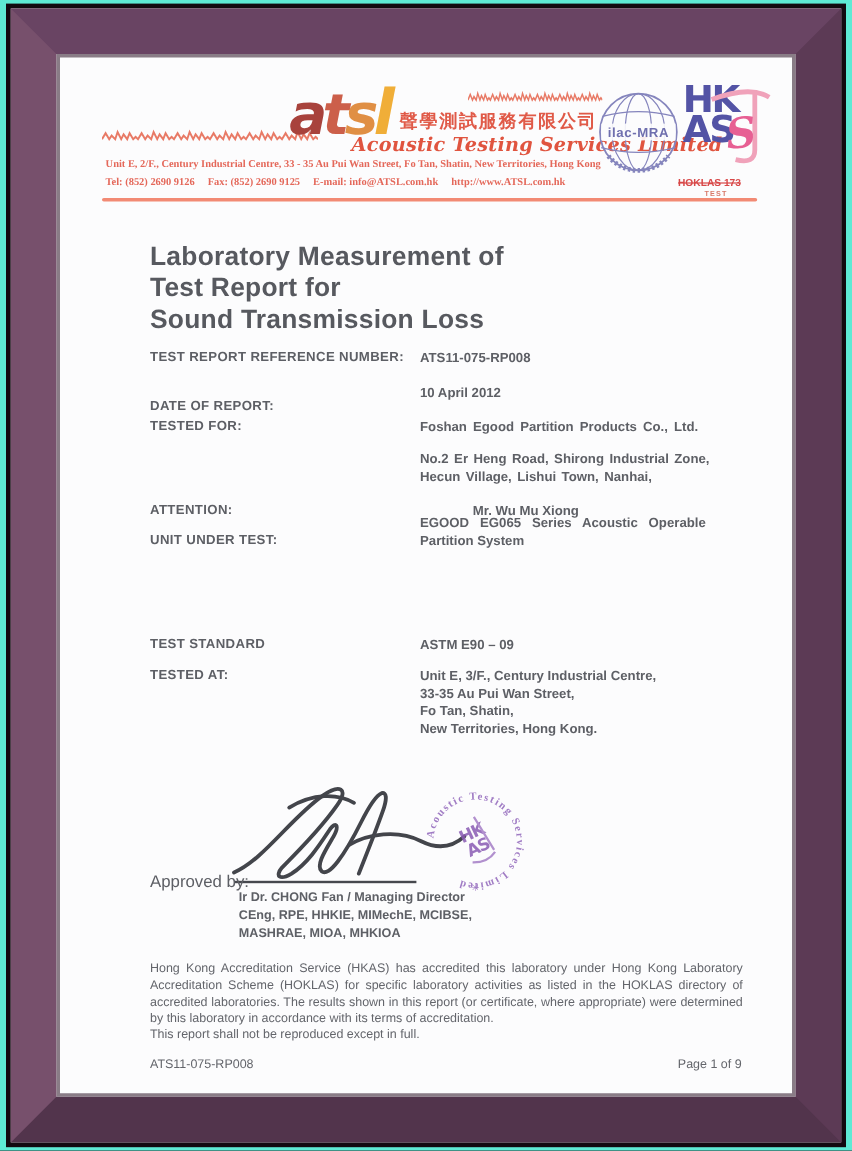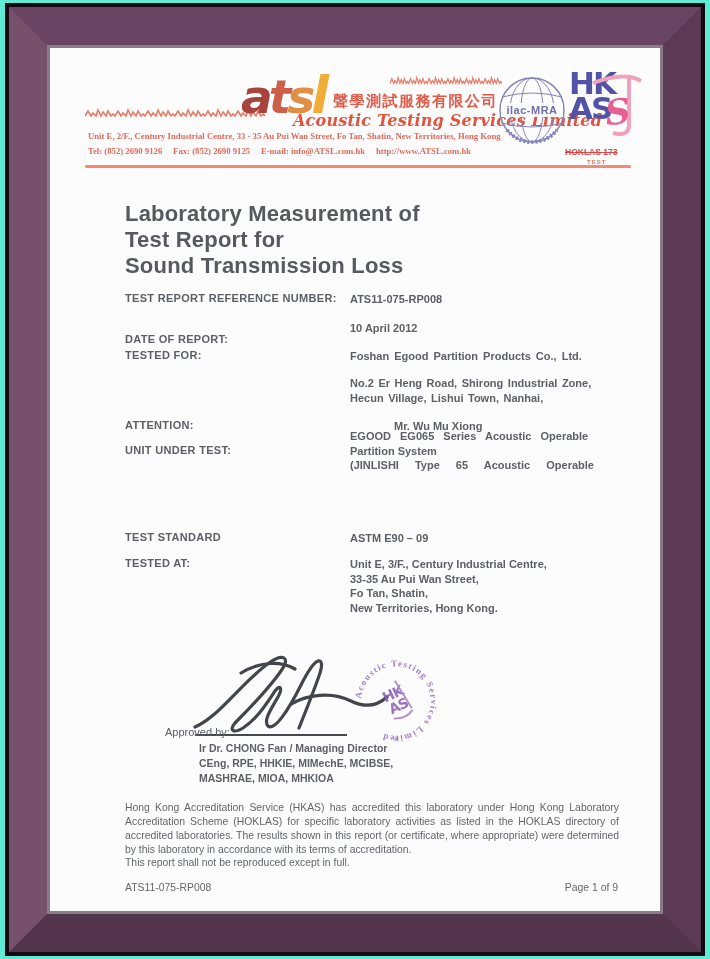--- a/index.html
+++ b/index.html
@@ -34,21 +34,21 @@
   .hoklas { font-size:8.5px; font-weight:bold; color:#d84848; text-decoration:line-through; white-space:pre; }
   .hoklas-sub { font-size:6px; font-weight:bold; color:#d87a6a; letter-spacing:1px; }
 
   
   .title { font-size:22px; font-weight:bold; line-height:26px; color:#57595f; letter-spacing:.2px; }
   .lbl { font-size:11px; font-weight:bold; letter-spacing:.3px; color:#5d5f65; }
   .val { font-size:11px; font-weight:bold; color:#5d5f65; line-height:14.5px; }
   .just1 { word-spacing:6px; }
   .just2 { word-spacing:13px; }
 
-  .approved { font-size:11px; color:#5d5f65;margin-left:40px; }
+  .approved { font-size:14px; color:#5d5f65; }
   .sig-line { border-bottom:2px solid #46484e; }
   .name { font-size:10.5px; font-weight:bold; color:#5d5f65; line-height:15px; }
 
   .footnote { font-size:10.4px; line-height:14px; color:#63656b; text-align:justify; }
   .smallnote { font-size:10.4px; color:#63656b; }
 </style>
 </head>
 <body>
 
 <div class="canvas">
@@ -129,21 +129,20 @@
         <div>Hecun Village, Lishui Town, Nanhai,</div>
       </div>
 
       <div class="abs lbl" style="left:78px; top:374px;">ATTENTION:</div>
       <div class="abs val" style="left:303px; top:374px;padding-left:44px;">Mr. Wu Mu Xiong</div>
 
       <div class="abs lbl" style="left:78px; top:399px;">UNIT UNDER TEST:</div>
       <div class="abs val" style="left:303px; top:384px; width:272px;">
         <div class="just1">EGOOD EG065 Series Acoustic Operable</div>
         <div>Partition System</div>
-        <div class="just2">(JINLISHI Type 65 Acoustic Operable</div>
       </div>
 
       <div class="abs lbl" style="left:78px; top:486px;">TEST STANDARD</div>
       <div class="abs val" style="left:303px; top:486px;">ASTM E90 – 09</div>
 
       <div class="abs lbl" style="left:78px; top:512px;">TESTED AT:</div>
       <div class="abs val" style="left:303px; top:512px; width:272px;">
         <div>Unit E, 3/F., Century Industrial Centre,</div>
         <div>33-35 Au Pui Wan Street,</div>
         <div>Fo Tan, Shatin,</div>

